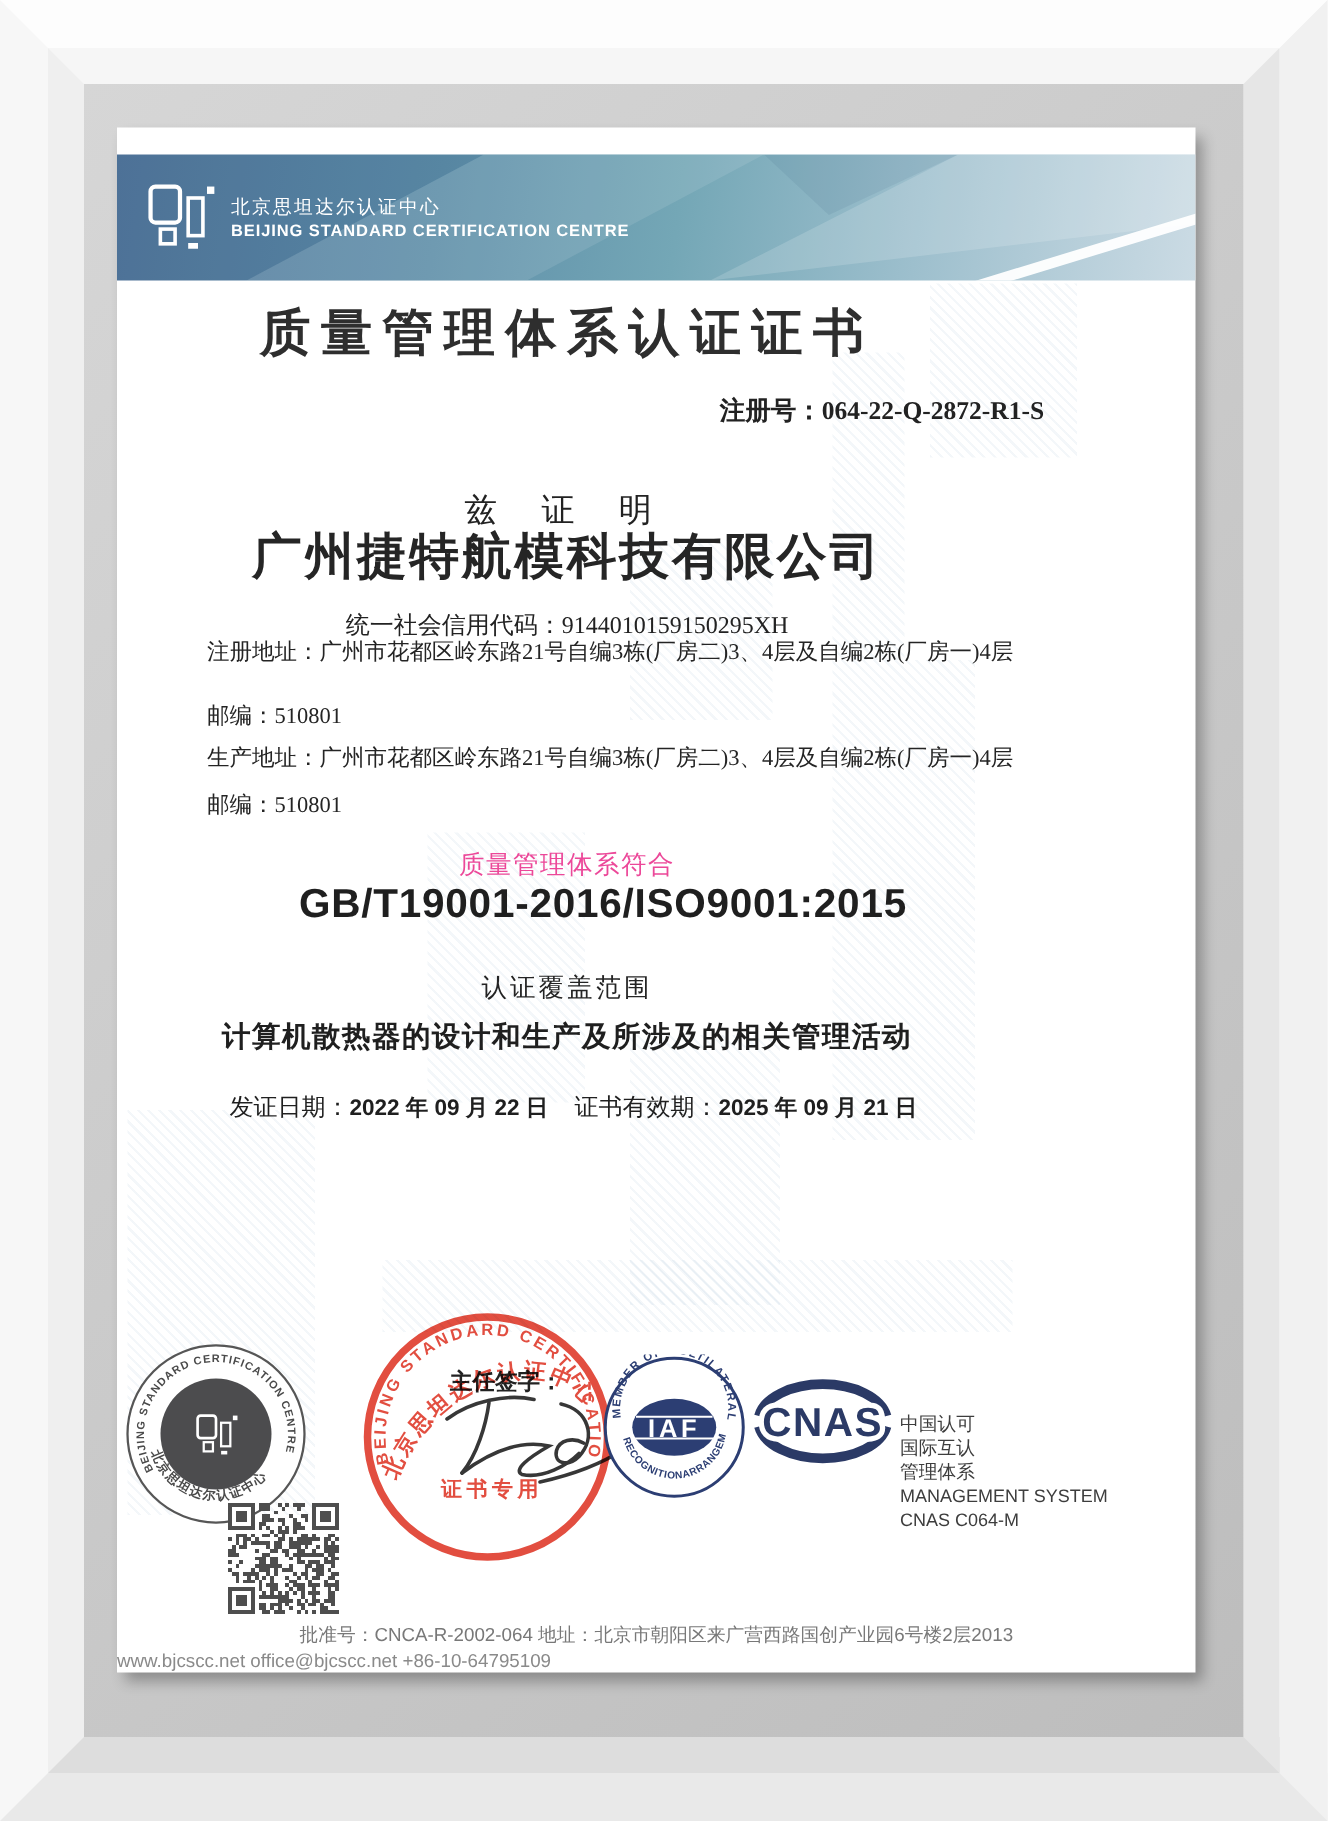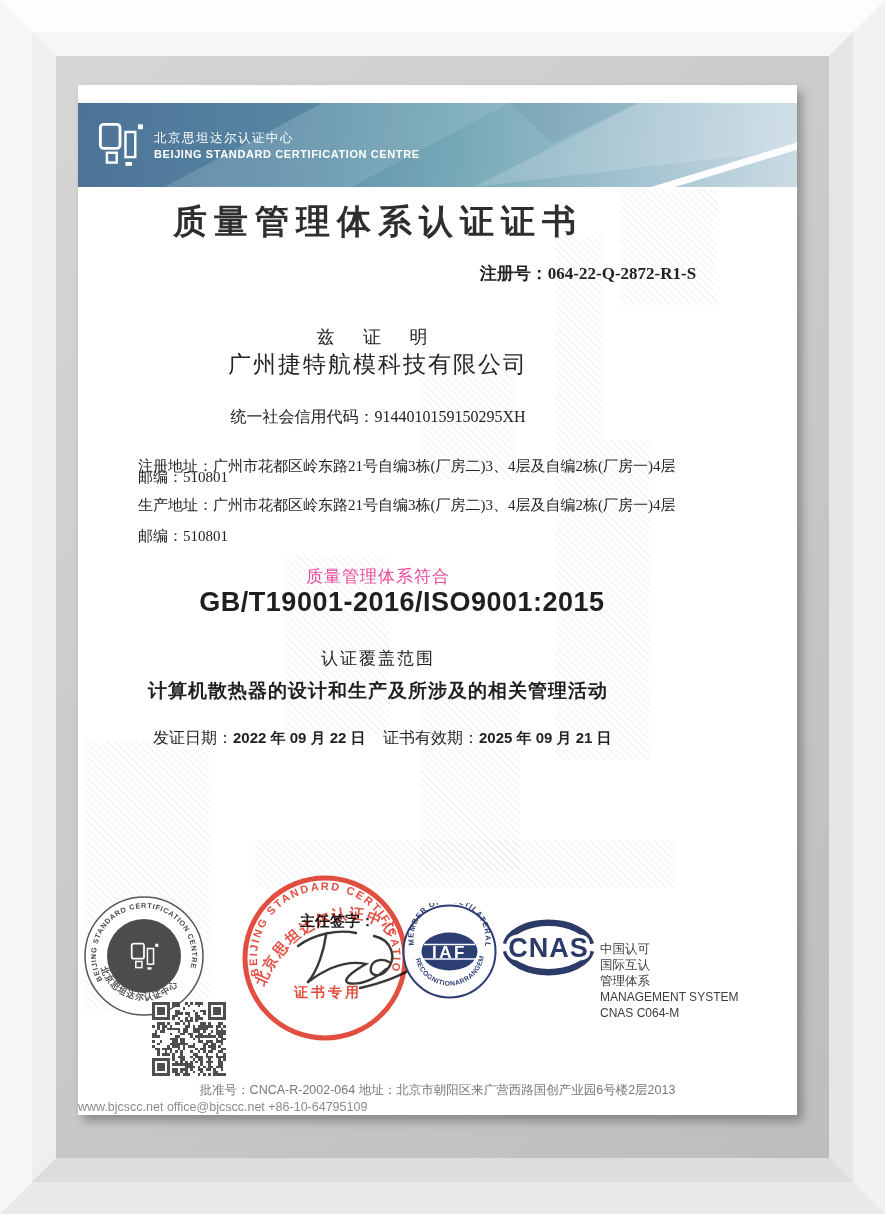--- a/index.html
+++ b/index.html
@@ -34,22 +34,22 @@
   .band-logo{position:absolute;left:18px;top:17px;}
   .band-org{position:absolute;left:76px;top:27px;color:#fff;line-height:1.35;}
   .band-org .cn{font-size:12.5px;letter-spacing:1.5px;}
   .band-org .en{font-size:11px;font-weight:bold;letter-spacing:.6px;}
 
   
   .abs{position:absolute;}
   .cbox{position:absolute;left:0;width:600px;text-align:center;}
   .title{top:114px;font-size:34px;font-weight:bold;letter-spacing:7px;color:#2e2e2e;}
   .regno{top:177px;left:210px;width:600px;font-size:17px;font-weight:bold;color:#222;}
-  .certify{top:240px;font-size:18px;letter-spacing:12px;color:#222;}
-  .company{top:264px;font-size:23px;font-weight:normal;letter-spacing:2px;color:#252525;}
+  .certify{top:240px;font-size:22px;letter-spacing:12px;color:#222;}
+  .company{top:264px;font-size:33px;font-weight:bold;letter-spacing:2px;color:#252525;}
   .credit{top:322px;font-size:16px;color:#222;}
   .addr{left:60px;font-size:15px;color:#242424;}
   .intro{top:480px;font-size:17px;color:#ec4899;letter-spacing:1px;}
   .std{top:502px;font-size:27px;font-weight:bold;color:#1f1f1f;letter-spacing:.5px;padding-left:48px;}
   .scopehead{top:562px;font-size:17px;color:#242424;letter-spacing:2px;}
   .scope{top:593px;font-size:19px;font-weight:bold;color:#1f1f1f;letter-spacing:1px;}
   .dates{font-size:16px;color:#1f1f1f;}
   .dates b{font-family:"Liberation Sans","DejaVu Sans",sans-serif;font-size:15px;}
 
   .sig-label{top:827px;left:222px;font-size:15px;font-weight:bold;color:#222;}
@@ -114,21 +114,21 @@
 
     <div class="cbox serif title">质量管理体系认证证书</div>
     <div class="abs serif regno" style="text-align:center">
       <span>注册号：</span><span>064-22-Q-2872-R1-S</span>
     </div>
     <div class="cbox serif certify">兹 证 明</div>
     <div class="cbox serif company">广州捷特航模科技有限公司</div>
     <div class="cbox serif credit">
       <span>统一社会信用代码：</span><span>9144010159150295XH</span>
     </div>
-    <div class="abs serif addr" style="top:372px">
+    <div class="abs serif addr" style="top:340px">
       <span>注册地址：</span><span>广州市花都区岭东路21号自编3栋(厂房二)3、4层及自编2栋(厂房一)4层</span>
     </div>
     <div class="abs serif addr" style="top:383px">
       <span>邮编：</span><span>510801</span>
     </div>
     <div class="abs serif addr" style="top:411px">
       <span>生产地址：</span><span>广州市花都区岭东路21号自编3栋(厂房二)3、4层及自编2栋(厂房一)4层</span>
     </div>
     <div class="abs serif addr" style="top:442px">
       <span>邮编：</span><span>510801</span>

